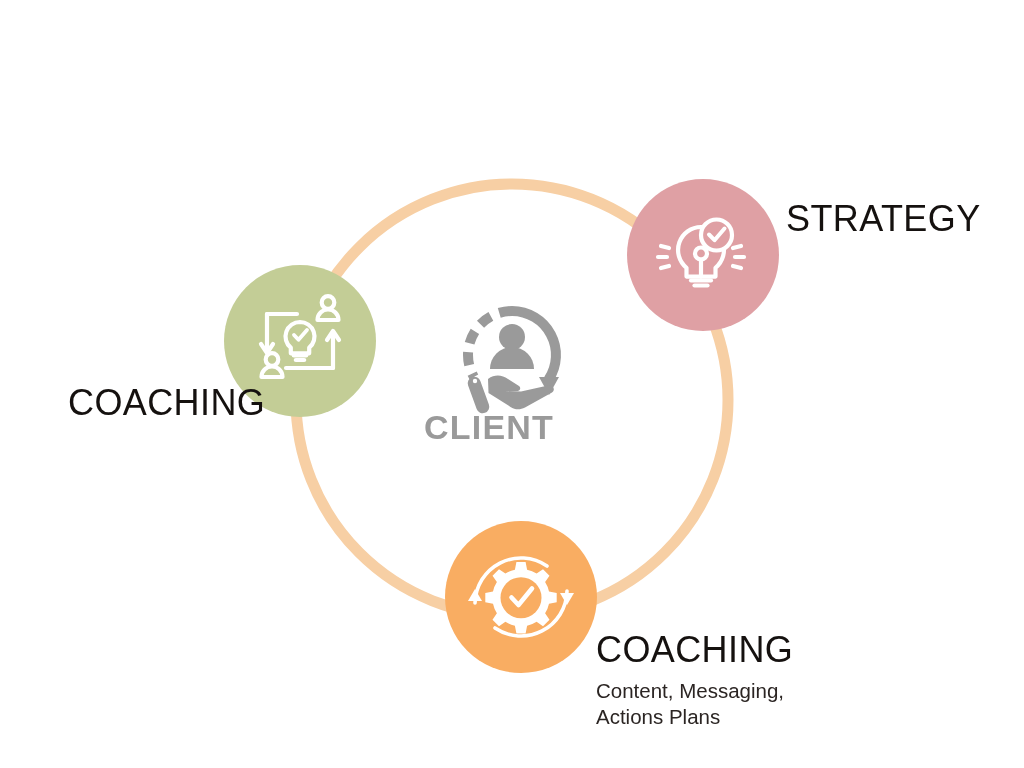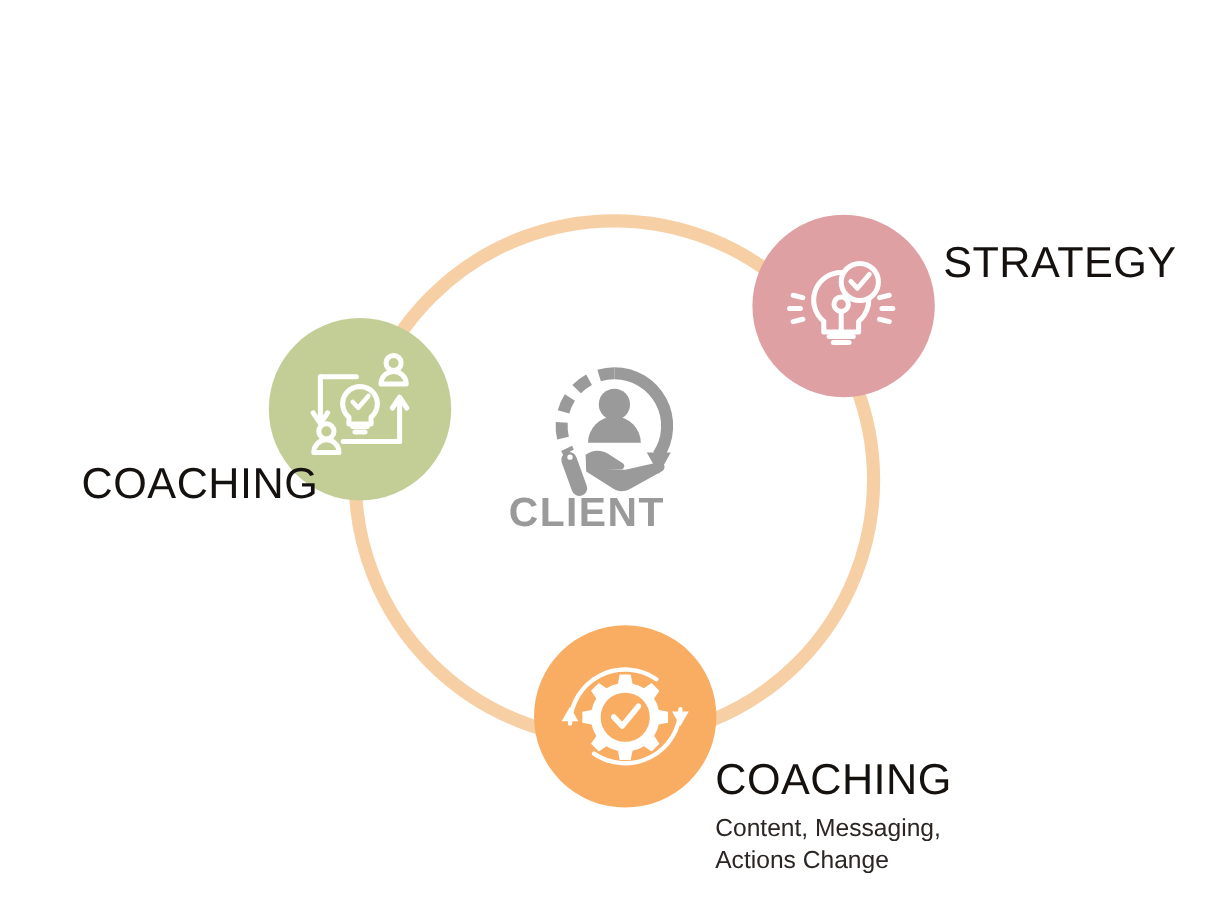--- a/index.html
+++ b/index.html
@@ -236,16 +236,16 @@
     <div class="label-title">STRATEGY</div>
   </div>
 
   <div id="coaching-block" class="label-block">
     <div class="label-title">COACHING</div>
   </div>
 
   <div id="execution-block" class="label-block">
     <div class="label-title">COACHING</div>
     <div class="label-desc">Content, Messaging,
-Actions Change</div>
+Actions Plans</div>
   </div>
 
 </div>
 
 </body></html>

